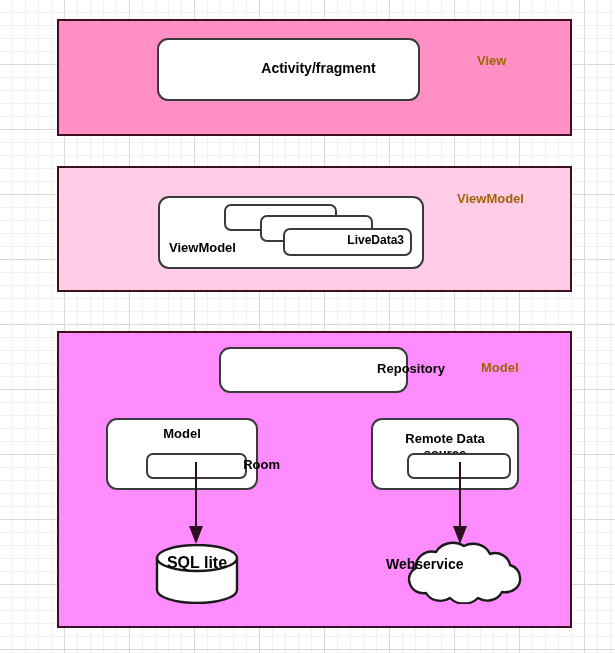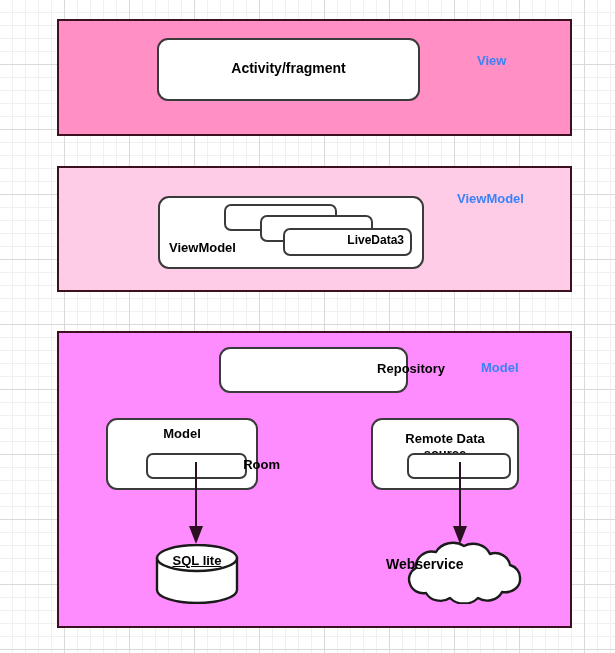--- a/index.html
+++ b/index.html
@@ -39,21 +39,21 @@
   
   .band {
     position: absolute;
     border: 2px solid #3d1020;
     box-sizing: border-box;
   }
   .band-label {
     position: absolute;
     font-weight: bold;
     font-size: 13px;
-    color: #3b82f6;
+    color: #a16207;
     white-space: nowrap;
   }
 
   #band-view      { left: 57px;  top: 19px;  width: 515px; height: 117px; background-color: #ff8fc4; }
   #band-viewmodel { left: 57px;  top: 166px; width: 515px; height: 126px; background-color: #ffcce8; }
   #band-model     { left: 57px;  top: 331px; width: 515px; height: 297px; background-color: #ff8cff; }
 
   
   .node {
     position: absolute;
@@ -67,21 +67,21 @@
     font-weight: bold;
     color: #000000;
     white-space: pre-line;
     line-height: 1.15;
   }
 
   
   #node-activity { left: 157px; top: 38px; width: 263px; height: 63px; }
   #label-activity {
     left: 157px; top: 60px; width: 263px;
-    text-align: center; font-size: 14px;
+    text-align: center; font-size: 14px; padding-left: 30px;
   }
   #label-view { left: 477px; top: 53px; }
 
   
   #node-viewmodel-outer { left: 158px; top: 196px; width: 266px; height: 73px; }
   #node-livedata-back  { left: 224px; top: 204px; width: 113px; height: 27px; border-radius: 7px; }
   #node-livedata-mid   { left: 260px; top: 215px; width: 113px; height: 27px; border-radius: 7px; }
   #node-livedata-front { left: 283px; top: 228px; width: 129px; height: 28px; border-radius: 7px; }
   #label-livedata3 {
     left: 283px; top: 234px; width: 121px;
@@ -117,21 +117,21 @@
   #node-remote-inner { left: 407px; top: 453px; width: 104px; height: 26px; border-radius: 7px; }
 
   
   #shape-sqlite {
     position: absolute;
     left: 155px; top: 544px;
     width: 84px; height: 60px;
   }
   #label-sqlite {
     left: 155px; top: 554px; width: 84px;
-    text-align: center; font-size: 13px; text-decoration: underline;
+    text-align: center; font-size: 16px;
   }
 
   
   #shape-cloud {
     position: absolute;
     left: 386px; top: 538px;
     width: 146px; height: 66px;
   }
   #label-webservice {
     left: 386px; top: 556px; width: 146px;

